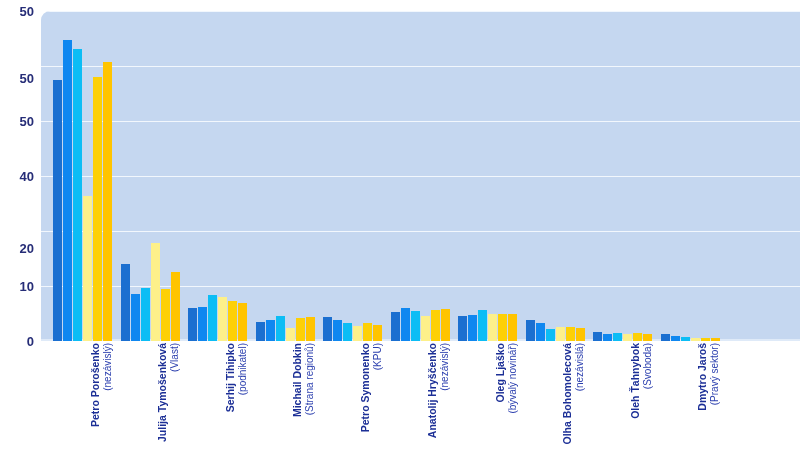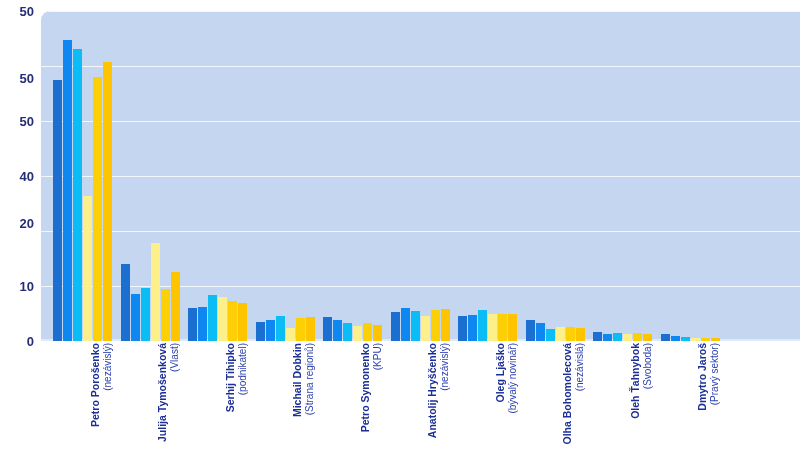--- a/index.html
+++ b/index.html
@@ -83,21 +83,21 @@
       <div class="gridline" style="top: 165px;"></div>
       <div class="gridline" style="top: 110px;"></div>
       <div class="gridline" style="top: 55px;"></div>
       <div class="gridline" style="top: 0px;"></div>
       <div class="baseline"></div>
     </div>
 
   <div id="y-axis">
       <div class="ytick" style="top: 341px;">0</div>
       <div class="ytick" style="top: 286px;">10</div>
-      <div class="ytick" style="top: 223px;">20</div>
+      <div class="ytick" style="top: 248px;">20</div>
       <div class="ytick" style="top: 176px;">40</div>
       <div class="ytick" style="top: 121px;">50</div>
       <div class="ytick" style="top: 78px;">50</div>
       <div class="ytick" style="top: 11px;">50</div>
     </div>
 
   <div id="bars-layer">
       <div class="group" style="left: 12px; width: 59px;">
         <div class="bar" title="Petro Porošenko — series-1: 47.4" style="height: 260.7px; background: rgb(27, 111, 208);"></div>
         <div class="bar" title="Petro Porošenko — series-2: 54.7" style="height: 300.85px; background: rgb(15, 135, 240);"></div>

